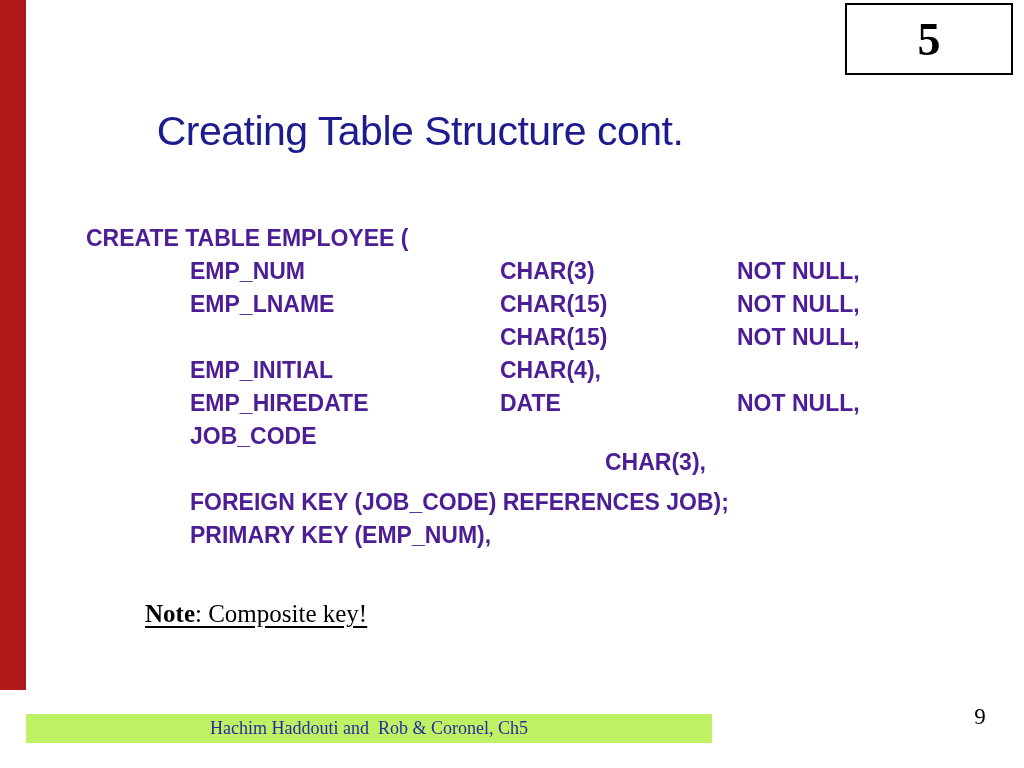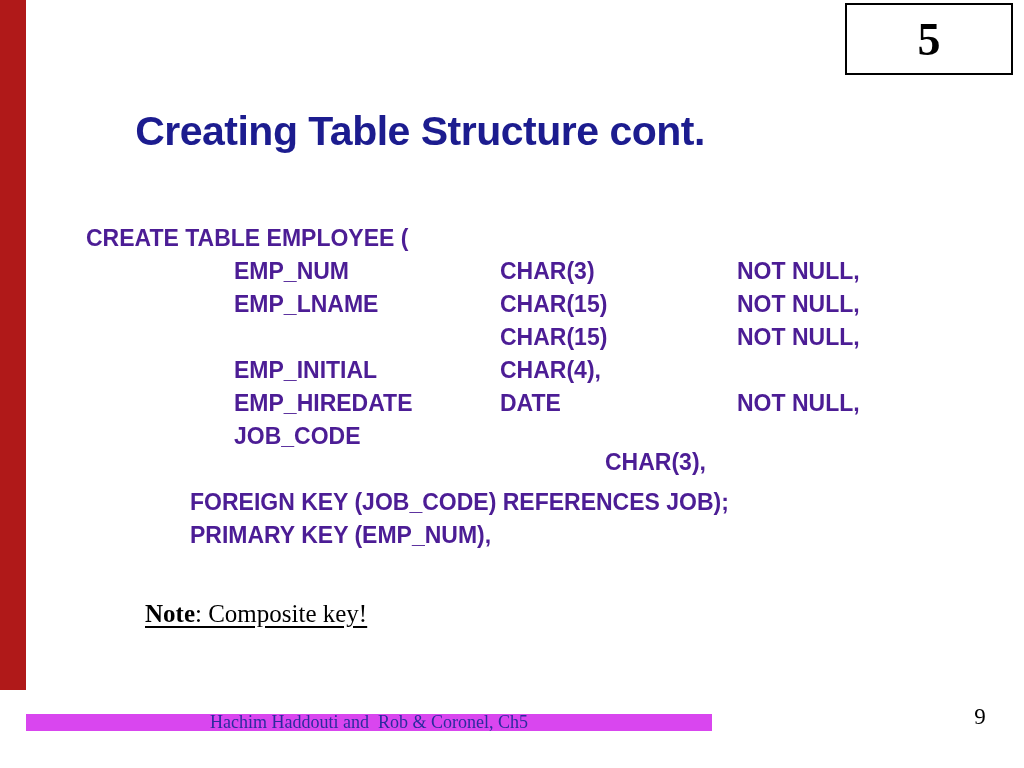--- a/index.html
+++ b/index.html
@@ -13,44 +13,44 @@
     background:#b01919;
   }
   .numbox {
     position:absolute; left:845px; top:3px; width:168px; height:72px;
     border:2px solid #000; background:#fff; box-sizing:border-box;
     display:flex; align-items:center; justify-content:center;
     font-family:"Liberation Serif", serif; font-weight:bold; font-size:46px; color:#000;
   }
   .title {
     position:absolute; left:0; top:108px; width:840px; text-align:center;
-    color:#1c1c8f; font-weight:bold; font-size:41px; letter-spacing:-0.5px;
+    color:#1c1c8f; font-weight:normal; font-size:41px; letter-spacing:-0.5px;
     white-space:nowrap;
   }
   .sql {
     position:absolute; left:86px; top:225px; width:860px;
     font-weight:bold; font-size:23px; color:#4c1d95;
   }
   .row { position:relative; height:33px; }
   .row span { position:absolute; top:0; white-space:nowrap; }
   .c-head { left:0; }
-  .c-name { left:104px;margin-left:44px; }
+  .c-name { left:104px; }
   .c-type { left:414px; }
   .c-type-indent { left:519px;margin-top:26px; }
   .c-null { left:651px; }
   .c-key  { left:104px; }
   .note {
     position:absolute; left:145px; top:600px;
     font-family:"Liberation Serif", serif; font-size:25px; color:#000;
     text-decoration:underline; text-underline-offset:4px; white-space:nowrap;text-align:right;
   }
   .note .note-label { font-weight:bold; }
   .footerbar {
-    position:absolute; left:26px; top:714px; width:686px; height:17px;
-    background:#d946ef;
+    position:absolute; left:26px; top:714px; width:686px; height:29px;
+    background:#bef264;
     display:flex; align-items:center; justify-content:center;
   }
   .footerbar span {
     color:#2b2b9e; font-family:"Liberation Serif", serif; font-size:18px;
     white-space:pre;
   }
   .pagenum {
     position:absolute; left:965px; top:704px; width:30px; text-align:center;
     font-family:"Liberation Serif", serif; font-size:23px; color:#000;
   }

